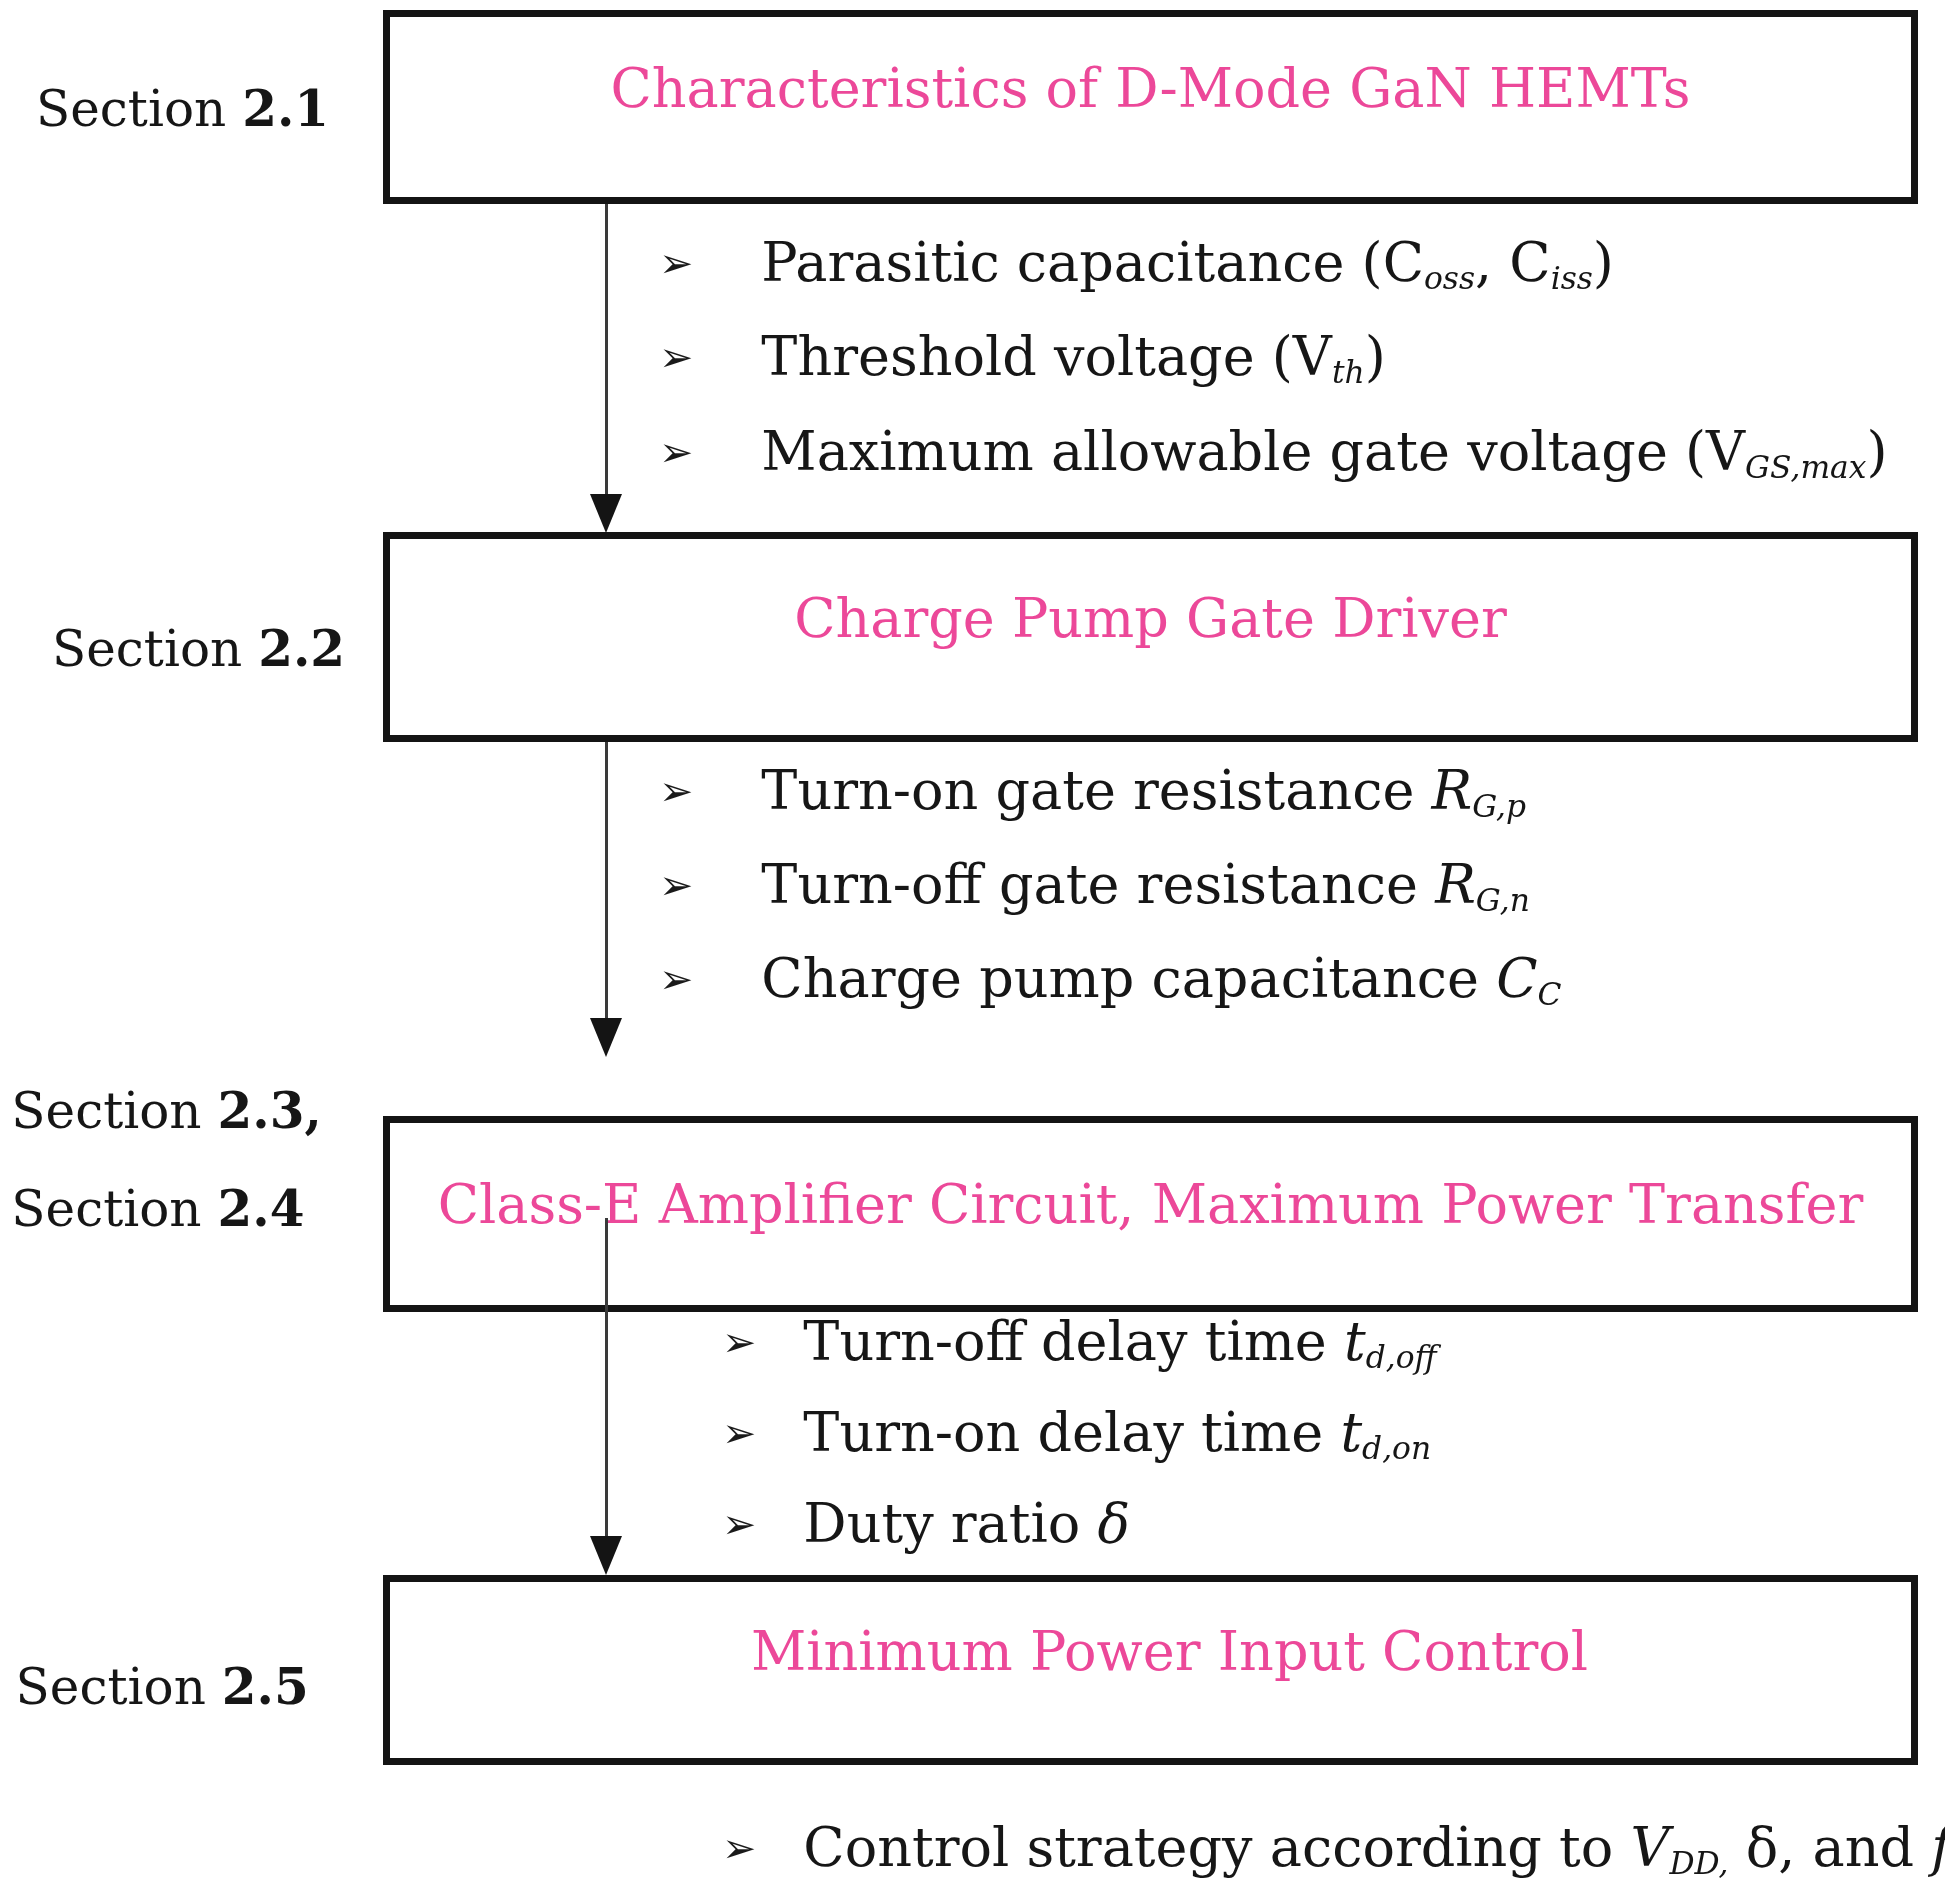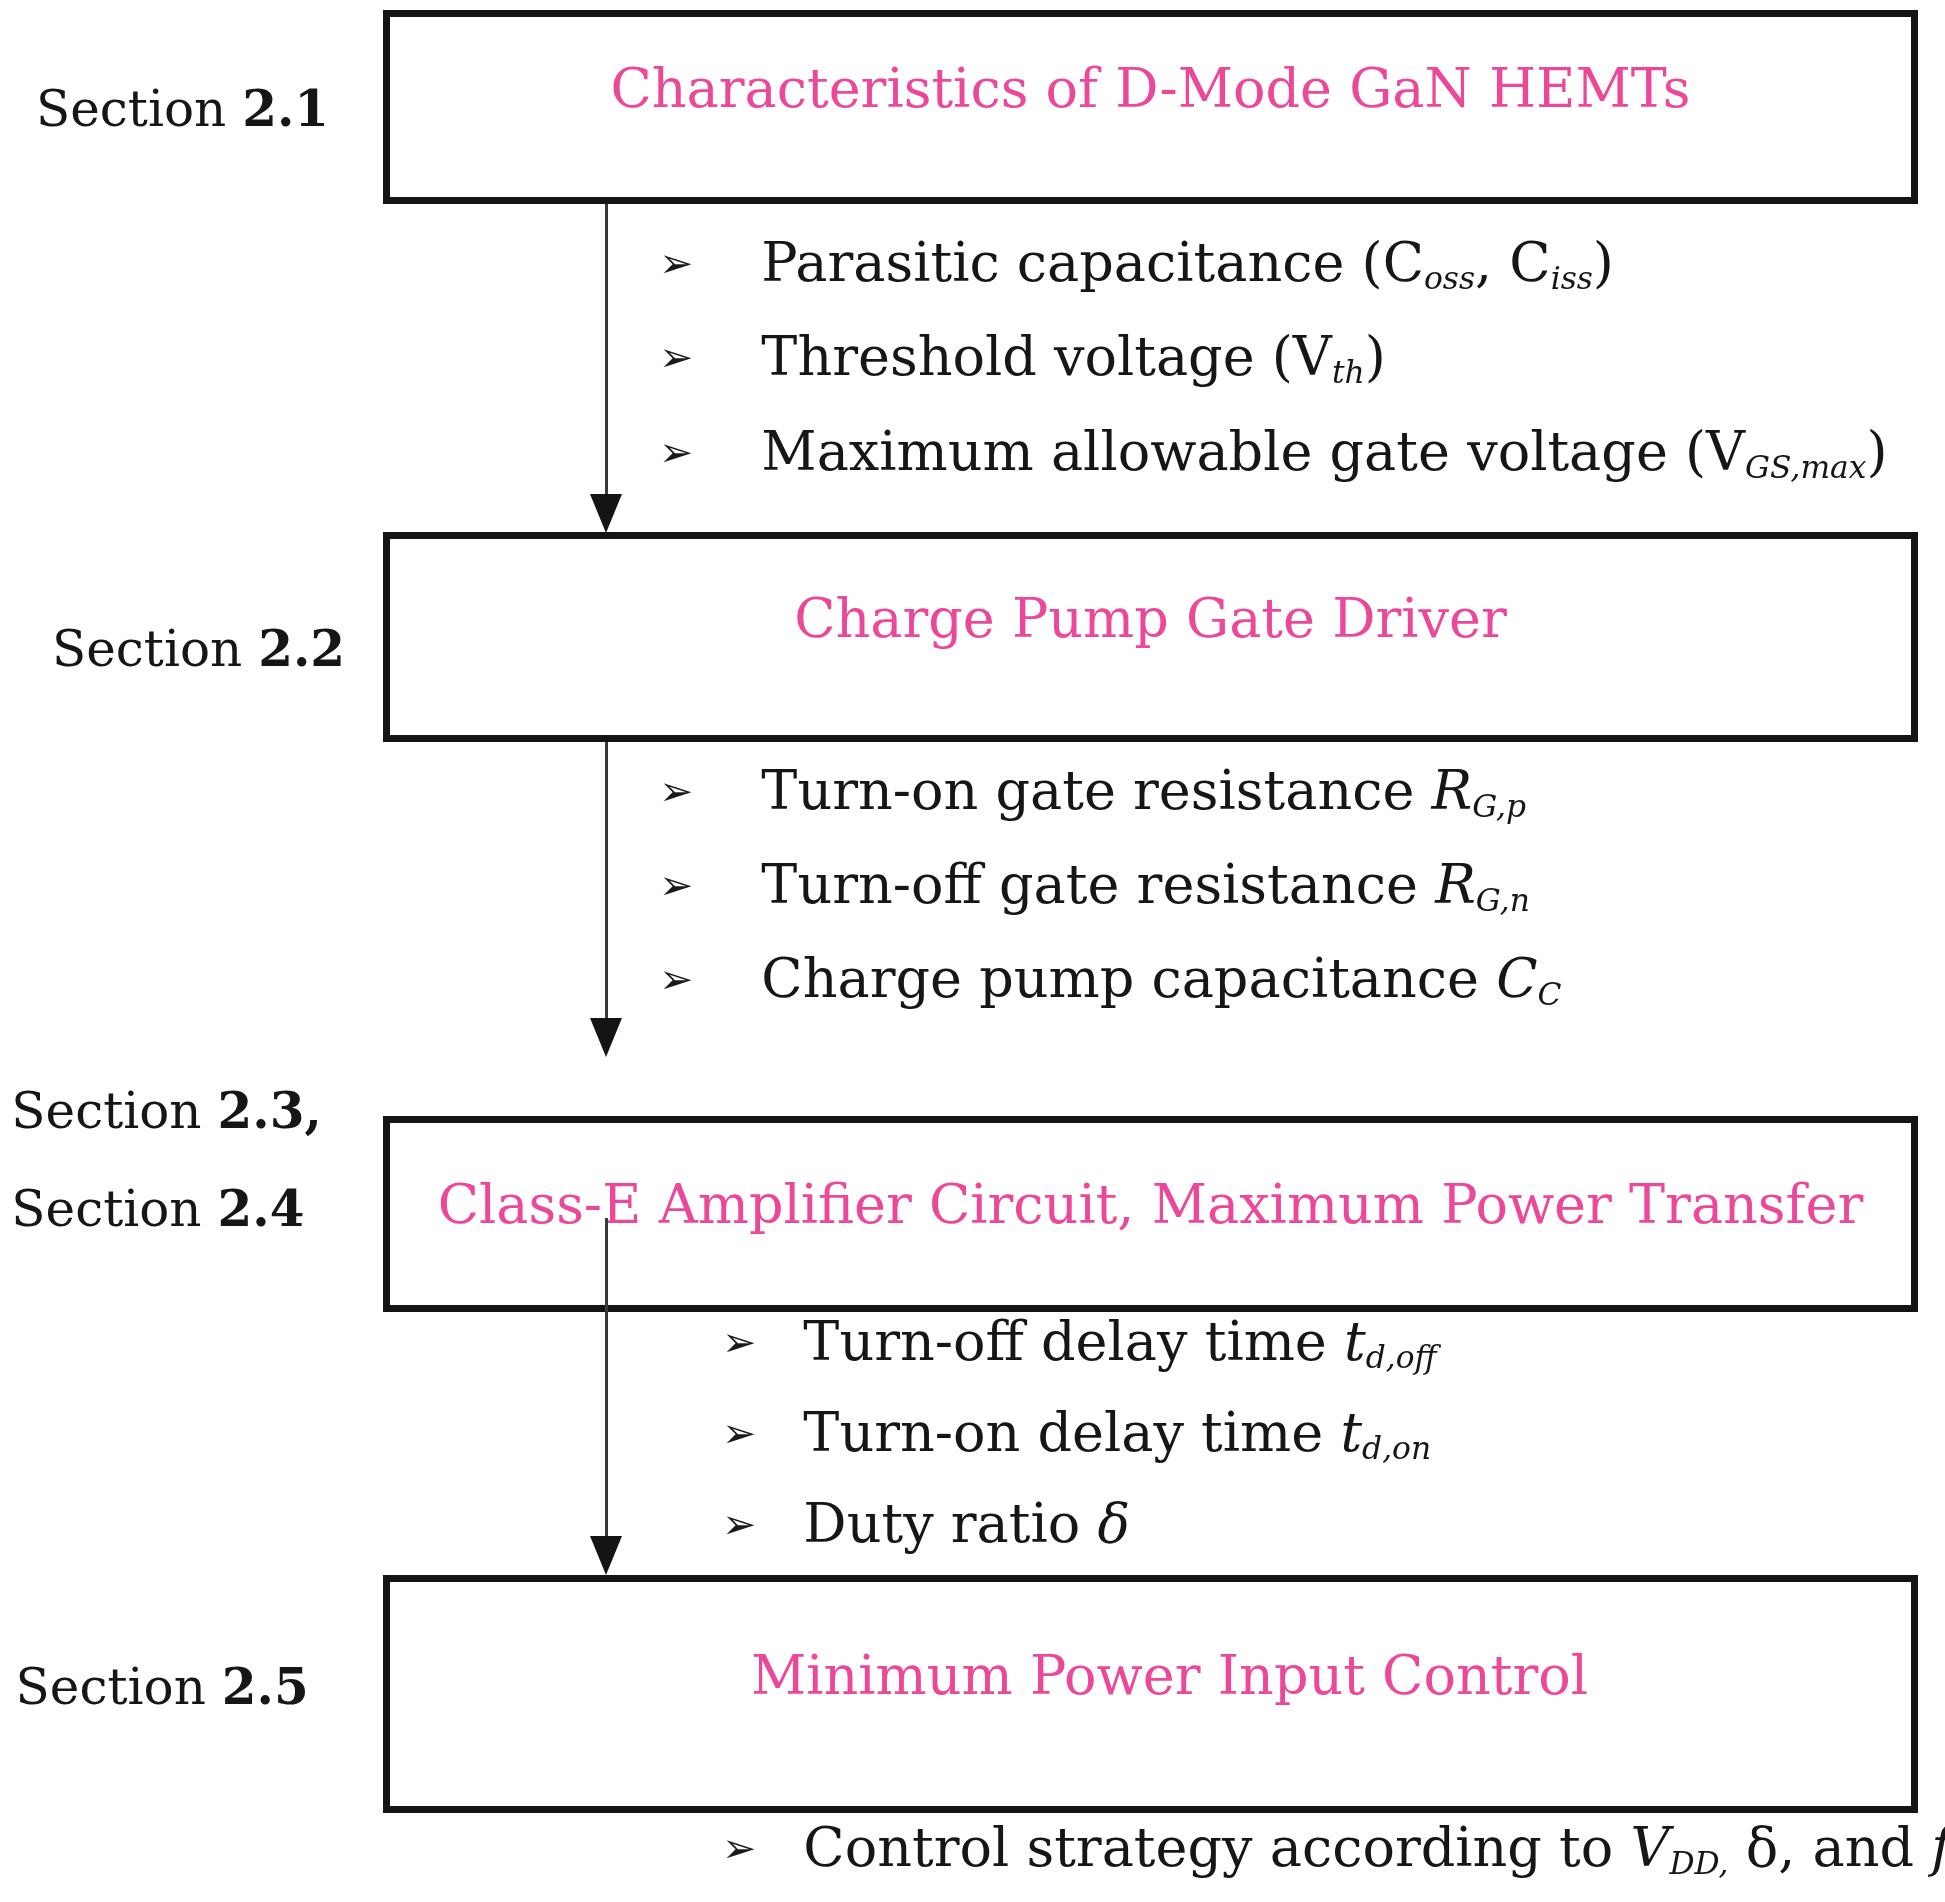--- a/index.html
+++ b/index.html
@@ -28,21 +28,21 @@
     z-index: 1;
   }
   .box-title {
     font-size: 54px;
     white-space: nowrap;
     color: #ec4899;
   }
   #box1 { top: 10px;   height: 194px; }
   #box2 { top: 532px;  height: 210px; }
   #box3 { top: 1116px; height: 196px; align-items: flex-start; padding-top: 50px; padding-bottom: 0; }
-  #box4 { top: 1575px; height: 238px; padding-left: 38px; }
+  #box4 { top: 1575px; height: 190px; padding-left: 38px; }
 
   
   .section-label {
     position: absolute;
     font-size: 50px;
     line-height: 98px;
     white-space: nowrap;
     color: #161616;
     z-index: 2;
   }

